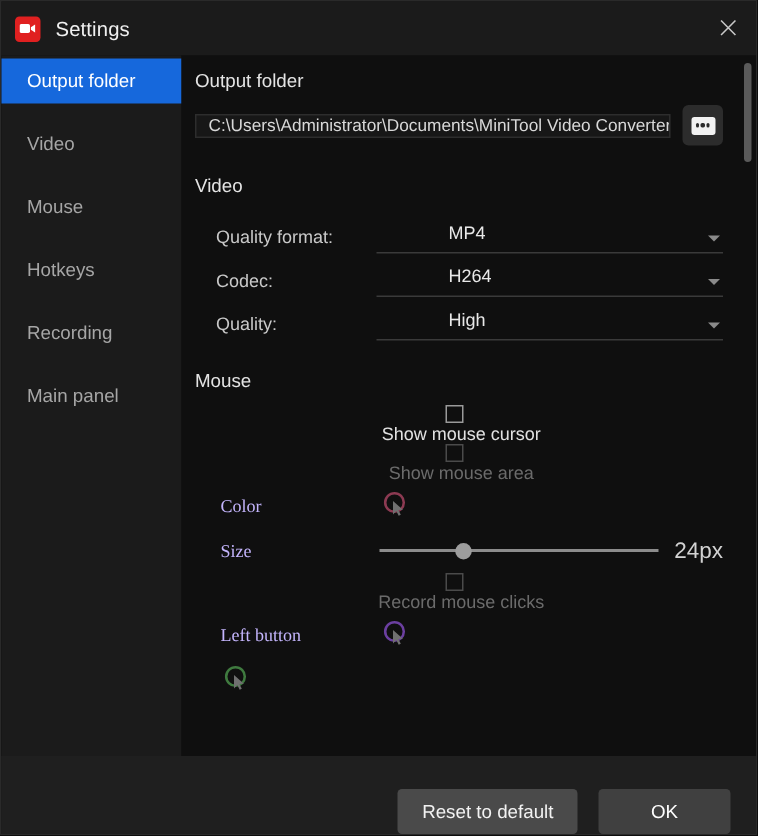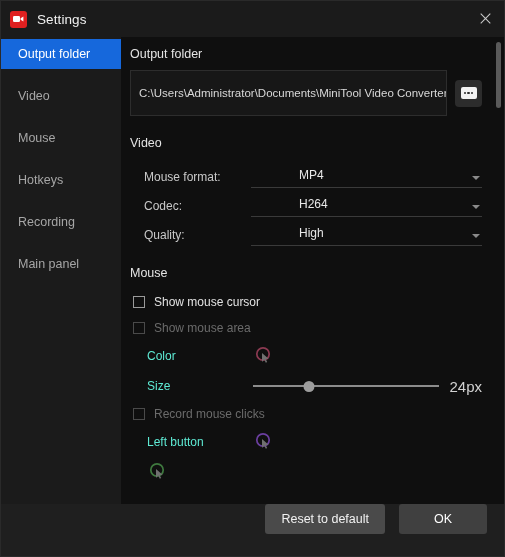--- a/index.html
+++ b/index.html
@@ -109,21 +109,21 @@
 
   
   .path-row {
     display: flex;
     align-items: center;
     gap: 8px;
     margin-bottom: 2px;
   }
   .path-field {
     flex: 1 1 auto;
-    height: 46px;
+    height: 16px;
     background: #171717;
     border: 1px solid #2d2d2d;
     color: #d8d8d8;
     font-size: 11.5px;
     font-family: "Liberation Sans", sans-serif;
     padding: 4px 8px;
     white-space: nowrap;
     overflow: hidden;
     display: flex;
     align-items: center;
@@ -190,20 +190,21 @@
     border-top: 4.5px solid #8a8a8a;
   }
 
   
   .check-row {
     display: flex;
     align-items: center;
     height: 26px;
     padding-left: 3px;
     cursor: pointer;
+    flex-direction: column;
   }
   .check-row.disabled { cursor: default; }
   .checkbox {
     width: 12px; height: 12px;
     flex: 0 0 12px;
     border: 1px solid #9a9a9a;
     background: transparent;
     margin-right: 9px;
   }
   .check-row.disabled .checkbox { border-color: #4a4a4a; }
@@ -214,24 +215,25 @@
   .check-row.disabled .check-label { color: #6b6b6b; }
 
   
   .sub-row {
     display: flex;
     align-items: center;
     height: 30px;
     padding-left: 17px;
   }
   .sub-label {
-    color: #5eead4;
+    color: #c4b5fd;
     font-size: 12px;
     width: 106px;
     flex: 0 0 106px;
+    font-family: Liberation Serif, serif;
   }
 
   .cursor-swatch {
     width: 22px; height: 22px;
     position: relative;
     cursor: pointer;
     flex: 0 0 22px;
   }
   .cursor-swatch svg { display: block; }
 
@@ -282,21 +284,21 @@
     background: #5a5a5a;
     cursor: pointer;
   }
 
   
   .footer {
     height: 52px;
     flex: 0 0 52px;
     background: #1f1f1f;
     display: flex;
-    align-items: flex-start;
+    align-items: flex-end;
     justify-content: flex-end;
     gap: 14px;
     padding-right: 17px;
   }
   .btn {
     height: 30px;
     border-radius: 3px;
     font-size: 12.5px;
     font-family: "Liberation Sans", sans-serif;
     border: none;
@@ -360,21 +362,21 @@
               <i></i>
                 <i></i>
                 <i></i>
             </span>
           </div>
         </div>
 
         <div class="section-title mt">Video</div>
 
         <div class="field-row">
-          <span class="field-label">Mouse format:</span>
+          <span class="field-label">Quality format:</span>
           <span class="select">
             <span class="select-value">MP4</span>
             <span class="caret"></span>
           </span>
         </div>
 
 
         <div class="field-row">
           <span class="field-label">Codec:</span>
           <span class="select">

